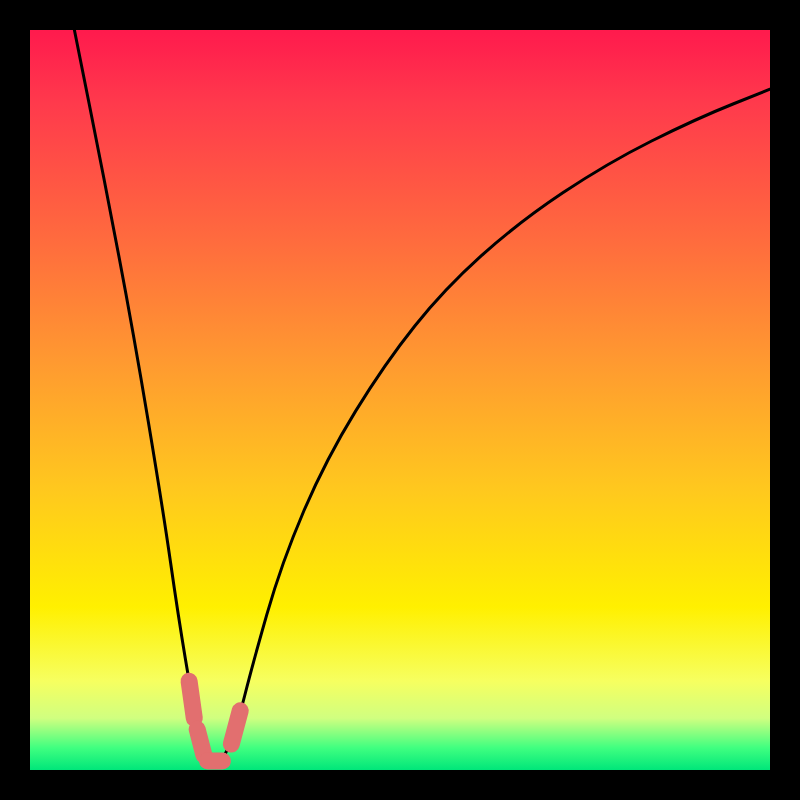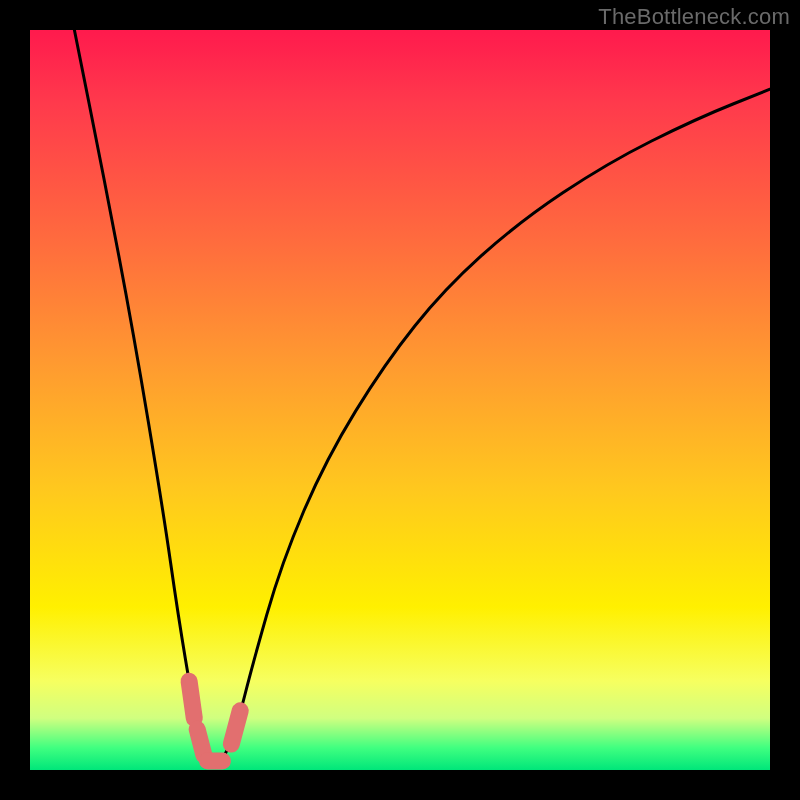--- a/index.html
+++ b/index.html
@@ -56,21 +56,20 @@
     width: 740px;
     height: 740px;
     overflow: visible;
   }
 </style>
 </head>
 <body>
 
 <div class="frame">
 
-  <div class="watermark">TheBottleneck.com</div>
 
   <div class="plot-area">
     <svg class="curve" viewBox="0 0 740 740" preserveAspectRatio="none">
       <path id="curve-path" fill="none" stroke="#000000" stroke-width="3" stroke-linecap="round" d="M 44.4 0.0 Q 44.4 0.0 59.2 74.0 Q 74.0 148.0 88.8 225.7 Q 103.6 303.4 118.4 392.2 Q 133.2 481.0 140.6 532.8 Q 148.0 584.6 155.4 629.0 Q 162.8 673.4 169.5 701.1 Q 176.1 728.9 180.6 730.8 Q 185.0 732.6 189.4 730.8 Q 193.9 728.9 200.5 712.3 Q 207.2 695.6 214.6 666.0 Q 222.0 636.4 236.8 584.6 Q 251.6 532.8 273.8 481.0 Q 296.0 429.2 325.6 381.1 Q 355.2 333.0 384.8 296.0 Q 414.4 259.0 451.4 225.7 Q 488.4 192.4 532.8 162.8 Q 577.2 133.2 621.6 111.0 Q 666.0 88.8 703.0 74.0 T 740.0 59.2"></path>
       <g id="markers">
           <line x1="159.1" y1="651.2" x2="164.3" y2="688.2" stroke="#e26f6f" stroke-width="17" stroke-linecap="round"></line>
           <line x1="167.2" y1="699.3" x2="173.9" y2="725.2" stroke="#e26f6f" stroke-width="17" stroke-linecap="round"></line>
           <line x1="177.6" y1="731.1" x2="192.4" y2="731.1" stroke="#e26f6f" stroke-width="17" stroke-linecap="round"></line>
           <line x1="201.3" y1="714.1" x2="210.2" y2="680.8" stroke="#e26f6f" stroke-width="17" stroke-linecap="round"></line>
         </g>

